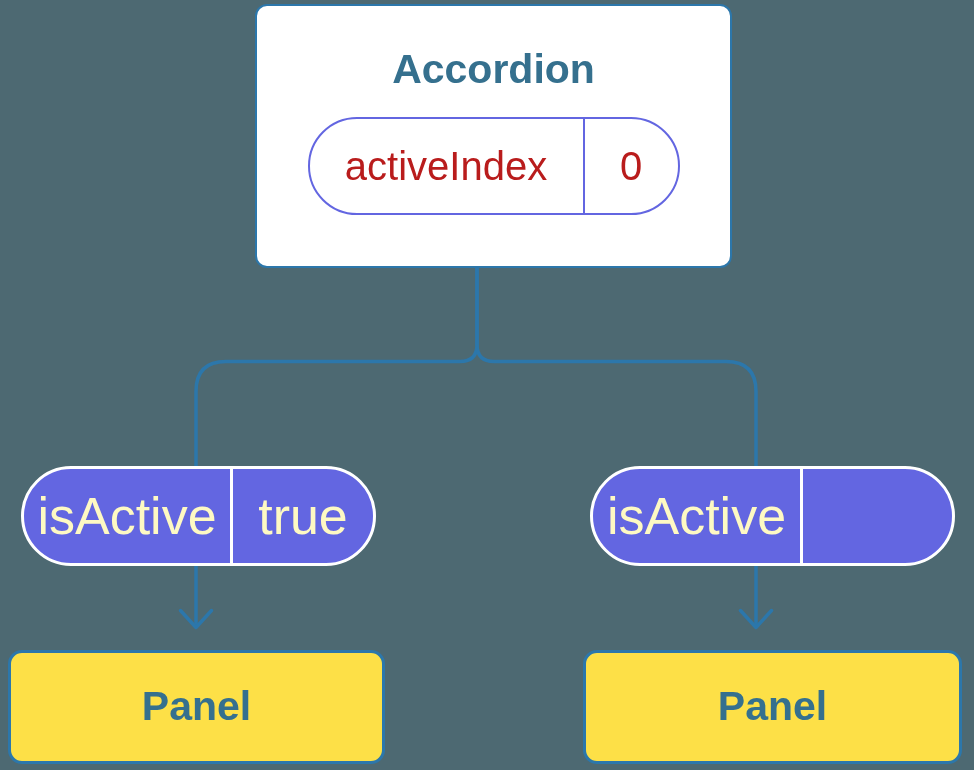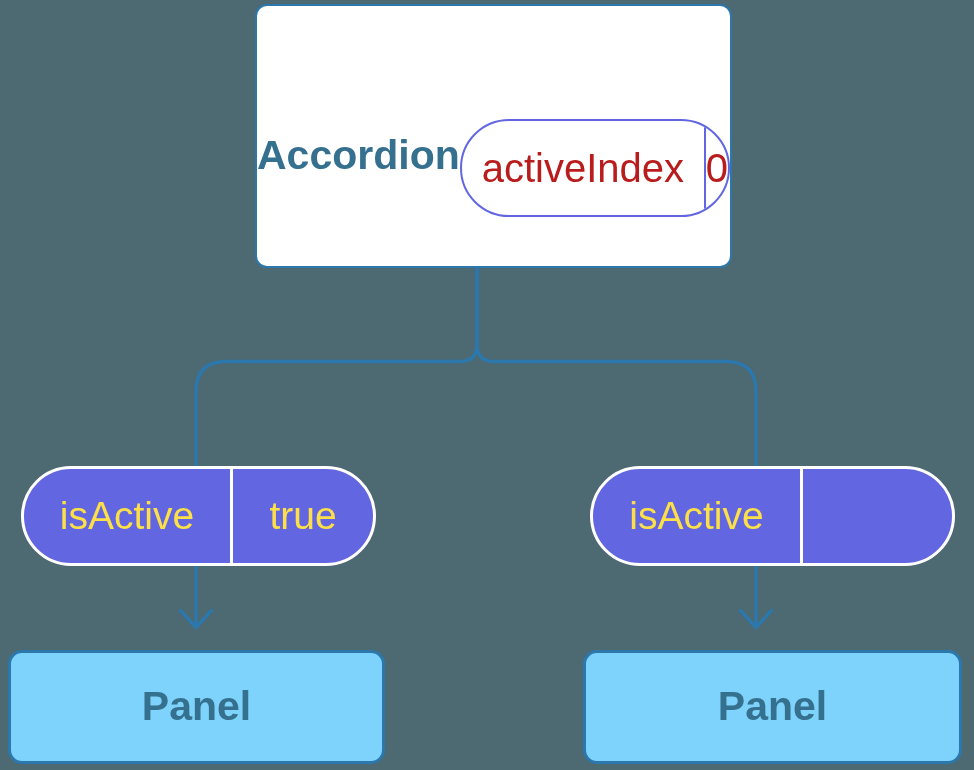--- a/index.html
+++ b/index.html
@@ -29,21 +29,21 @@
   
   .root-card {
     position: absolute;
     left: 255px; top: 4px;
     width: 477px; height: 264px;
     box-sizing: border-box;
     background: #FFFFFF;
     border: 2px solid #2C77AB;
     border-radius: 12px;
     display: flex;
-    flex-direction: row;
+    flex-direction: column;
     align-items: center;
     padding-top: 40px;
   }
   .node-title {
     font-size: 41px;
     font-weight: 600;
     line-height: 1.15;
     color: #35708E;
   }
 
@@ -82,35 +82,35 @@
     display: flex;
     align-items: stretch;
     overflow: hidden;
   }
   .prop-pill.left  { left: 21px;  width: 355px; }
   .prop-pill.right { left: 590px; width: 365px; }
   .prop-pill .cell {
     display: flex;
     align-items: center;
     justify-content: center;
-    font-size: 39px;
-    color: #fde047;
+    font-size: 52px;
+    color: #fef9c3;
   }
   .prop-pill.left  .cell.label { width: 206px; }
   .prop-pill.right .cell.label { width: 207px; }
   .prop-pill .cell.value { flex: 1; }
   .prop-pill .divider { width: 3px; background: #FFFFFF; }
 
   
   .panel-card {
     position: absolute;
     top: 650px;
     height: 114px;
     box-sizing: border-box;
-    background: #7dd3fc;
+    background: #fde047;
     border: 3px solid #2C77AB;
     border-radius: 14px;
     display: flex;
     align-items: center;
     justify-content: center;
   }
   .panel-card.left  { left: 8px;   width: 377px; }
   .panel-card.right { left: 583px; width: 379px; }
   .panel-card .node-title { font-size: 41px; }
 </style>

